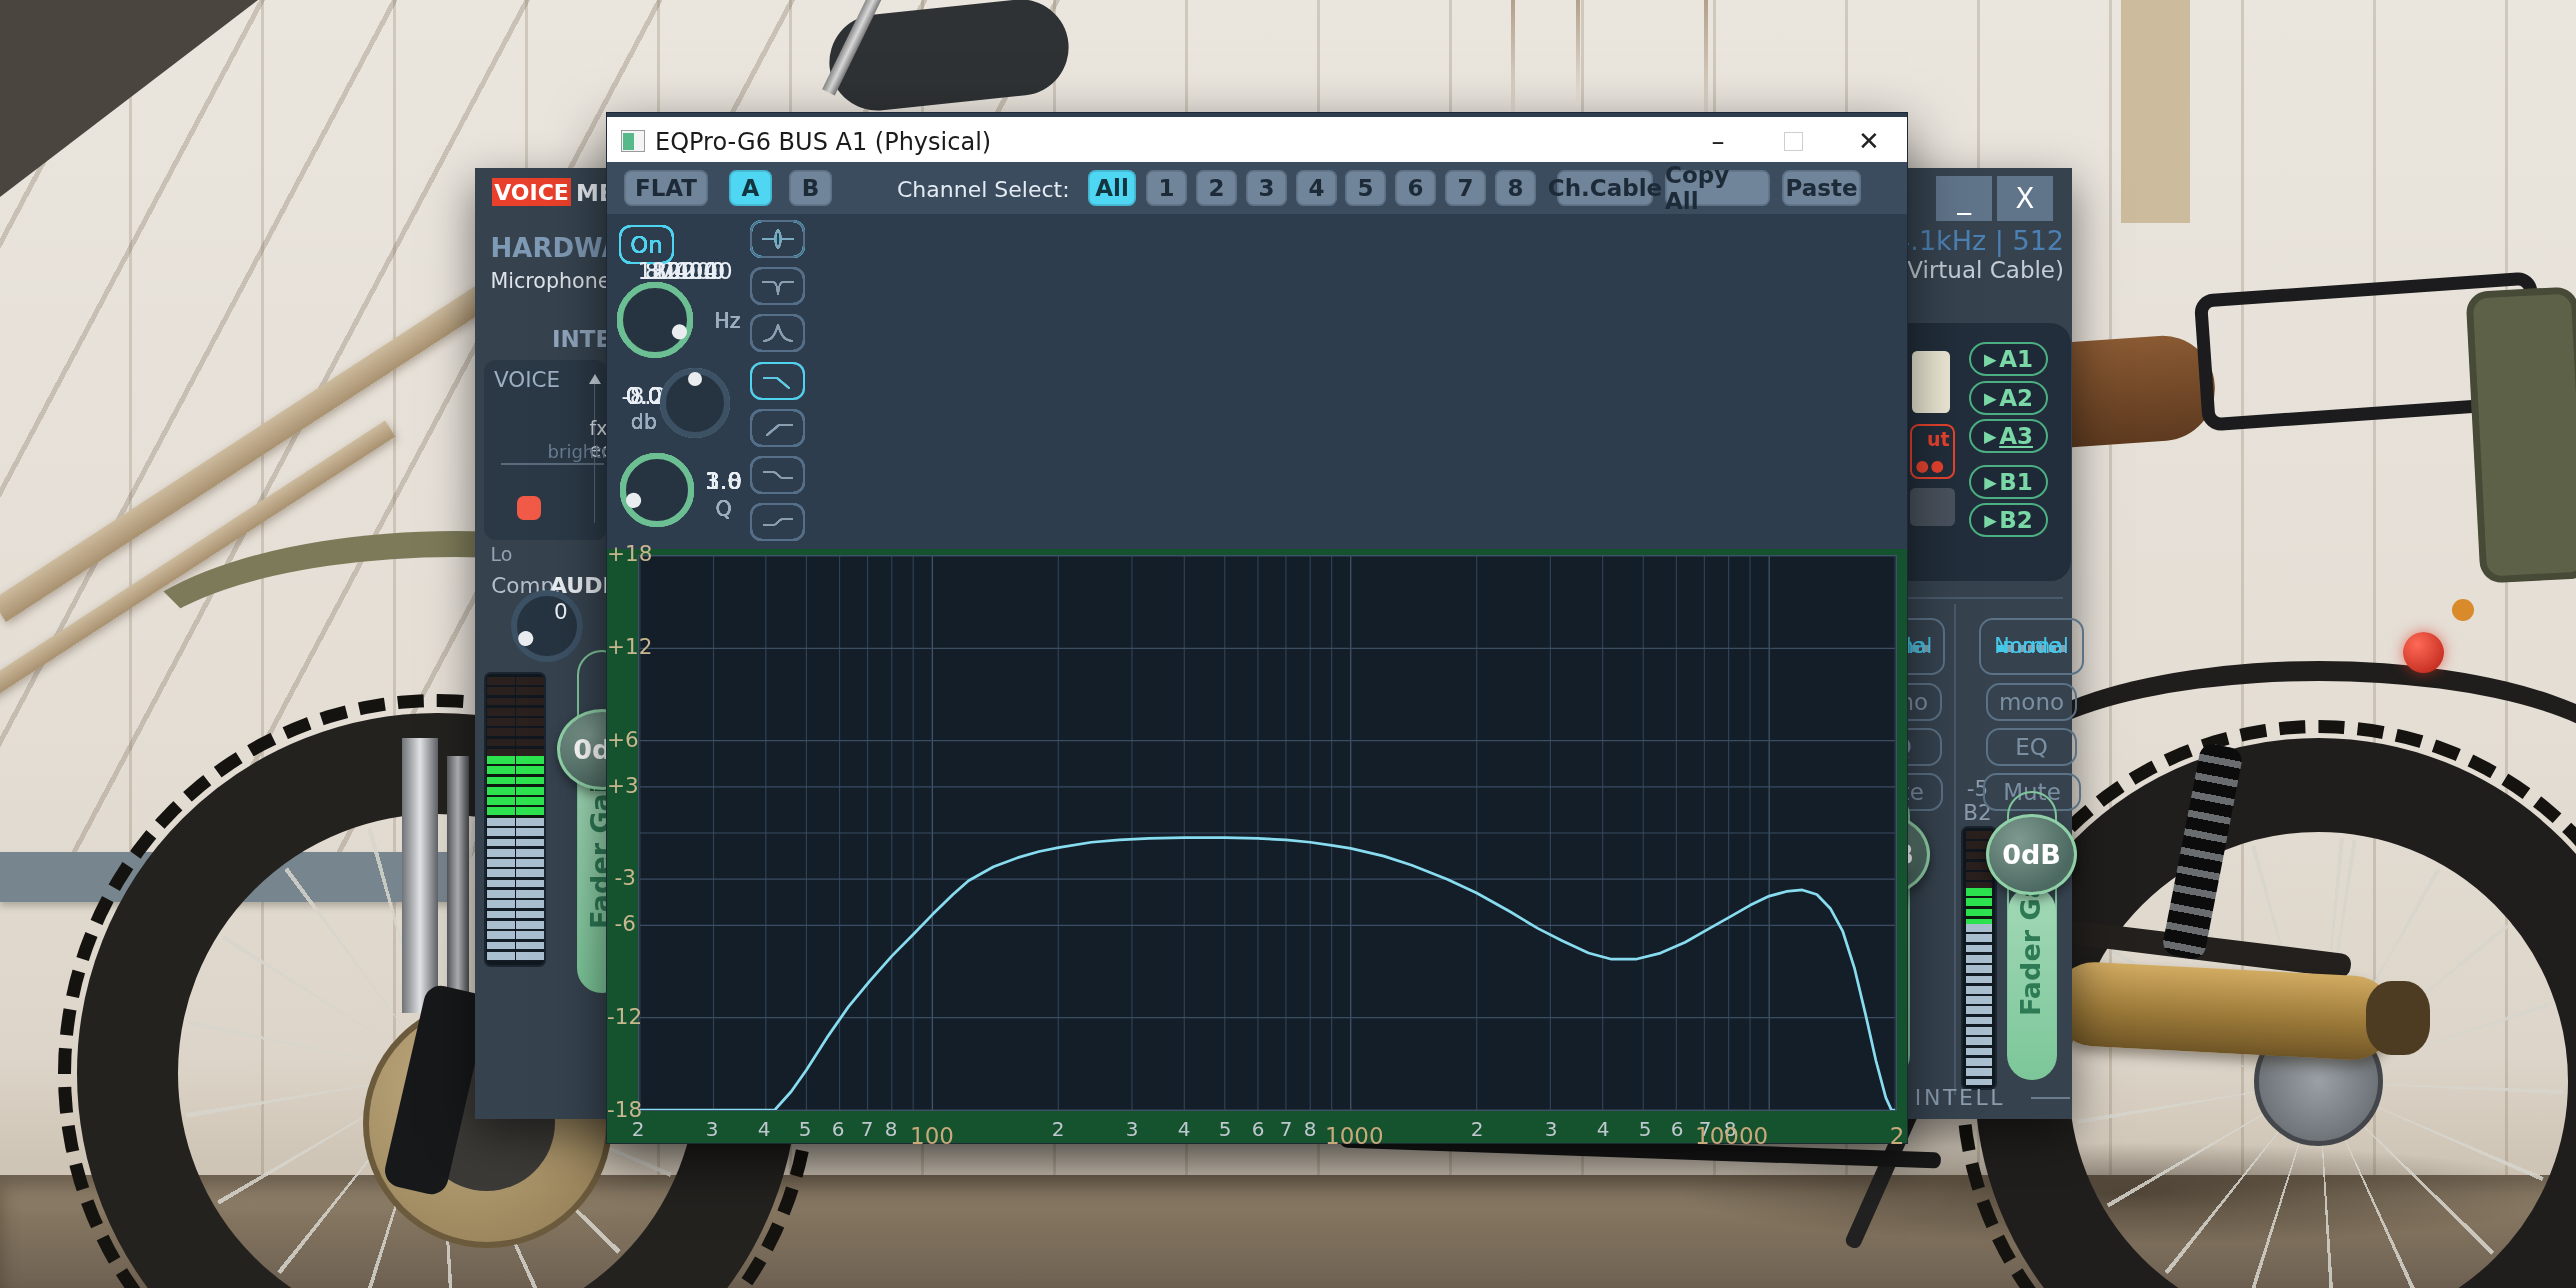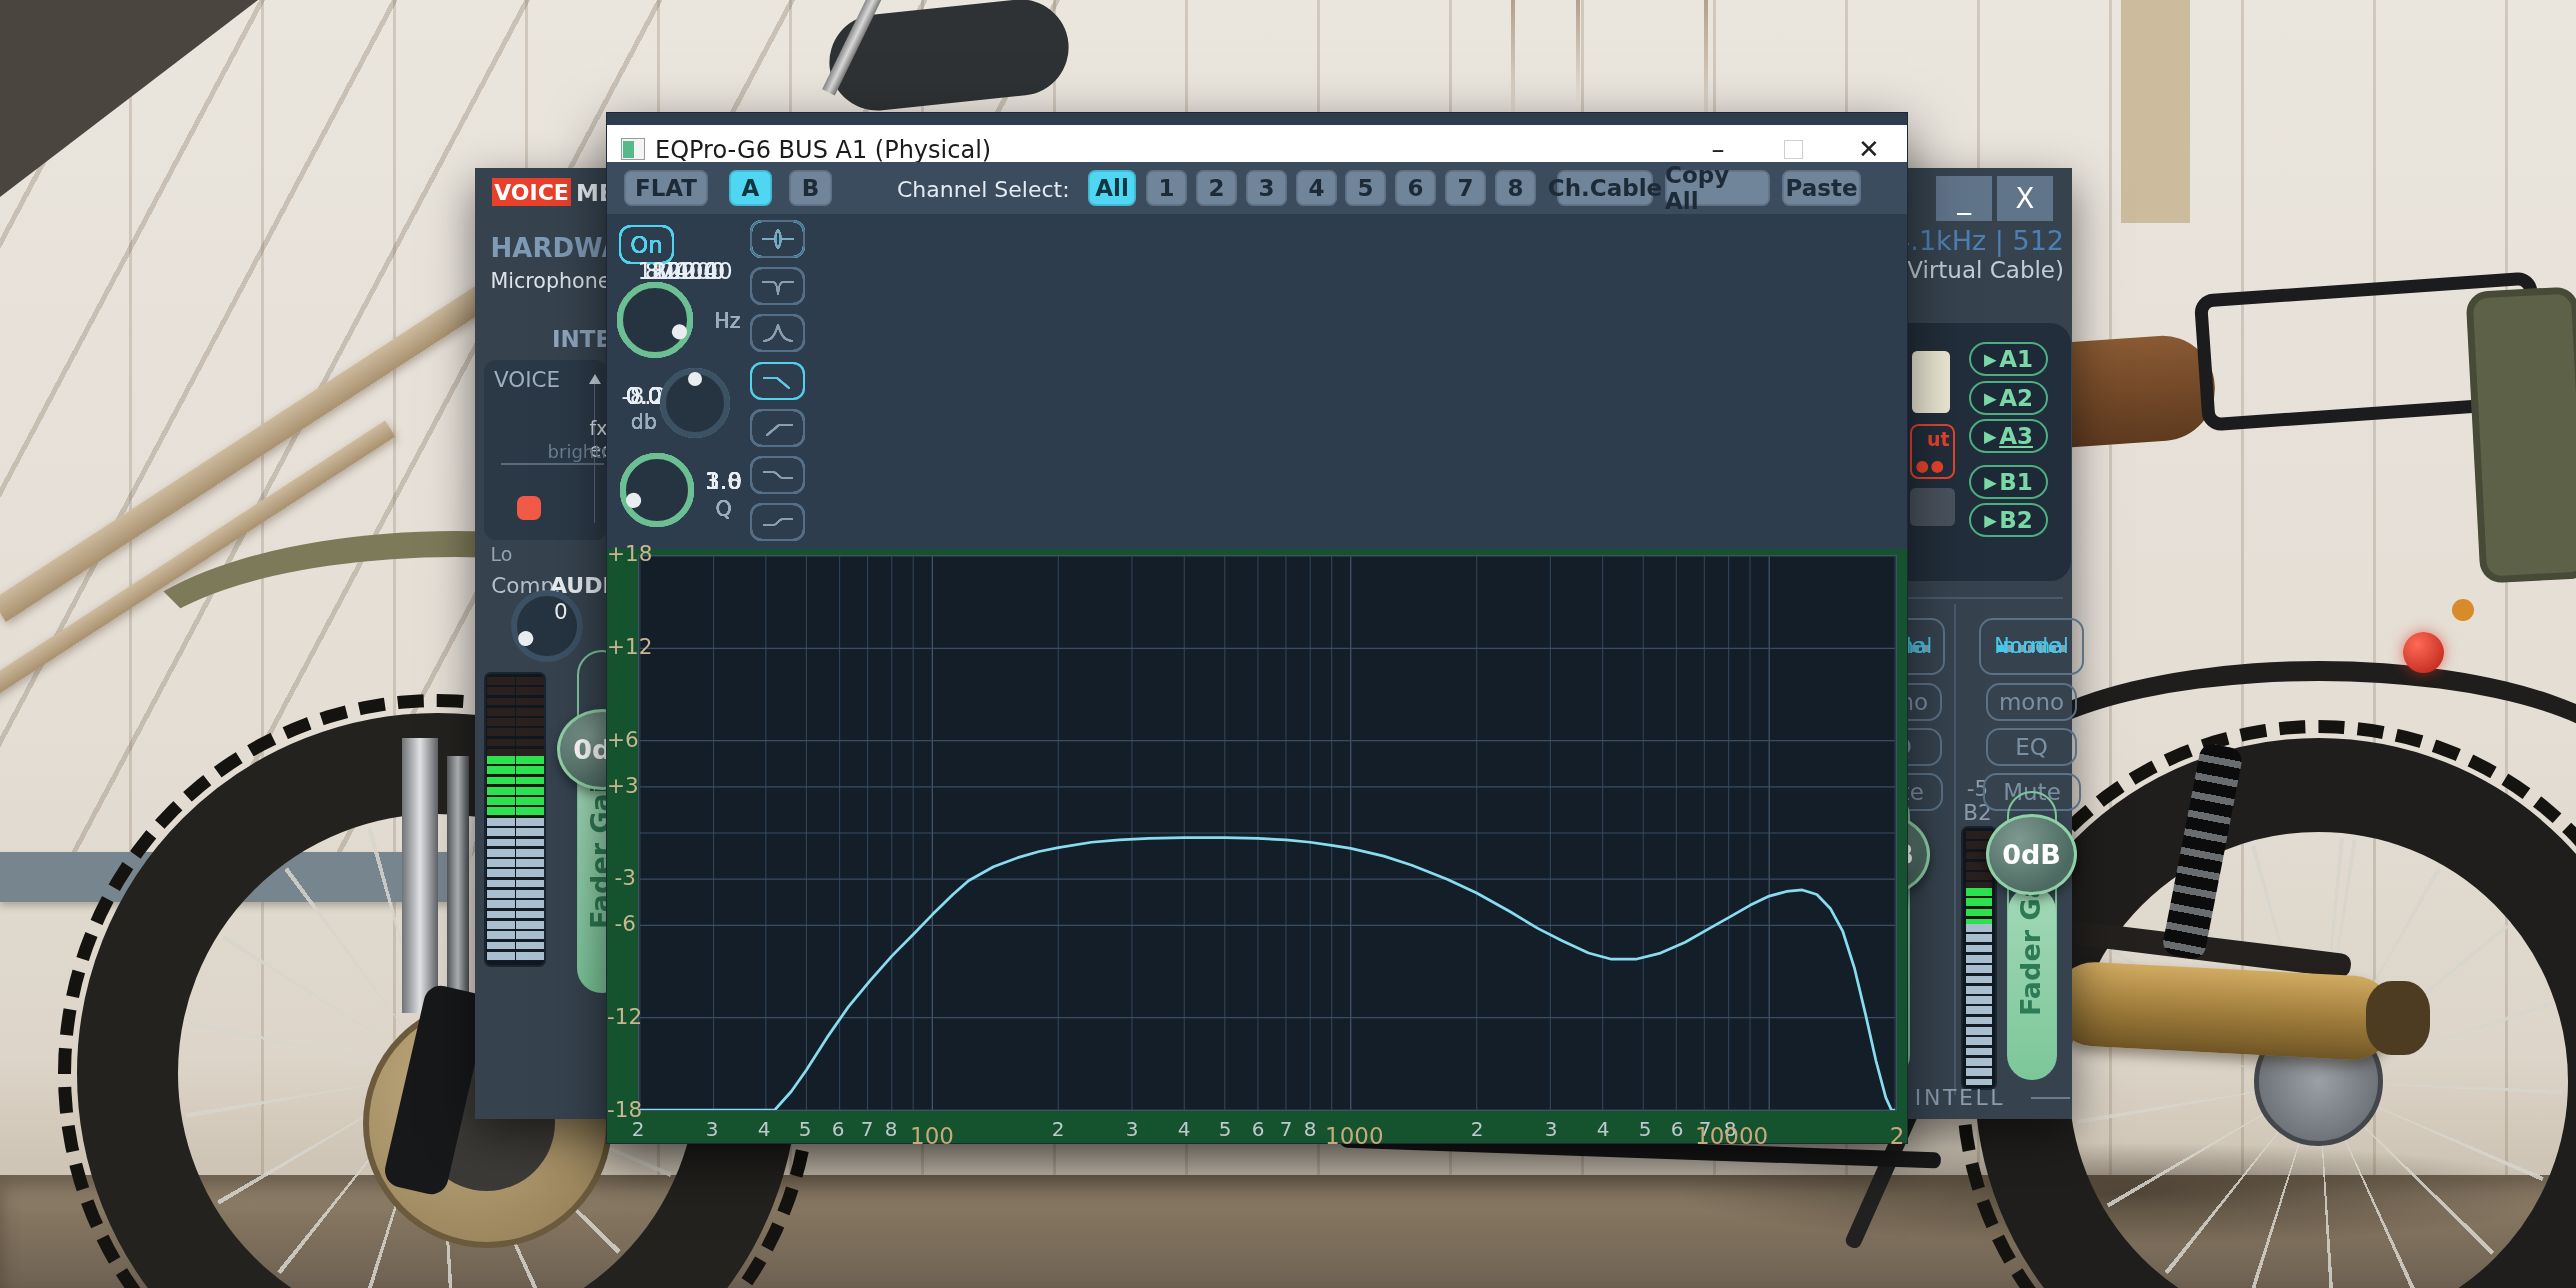--- a/index.html
+++ b/index.html
@@ -17,21 +17,21 @@
   .blueboard{left:0;top:852px;width:464px;height:50px;background:#77858f;box-shadow:0 5.2px 6.9px rgba(60,55,45,.3);}
   .wheel{border-radius:50%;}
   .tread{border-radius:50%;border:13.7px dashed #15130f;}
   .spokes{border-radius:50%;background:repeating-conic-gradient(from 8deg,rgba(215,213,205,.85) 0deg 1deg,rgba(0,0,0,0) 1deg 21deg);}
   .hub{border-radius:50%;background:#3c3a36;}
   .disc{border-radius:50%;}
   .stain{background:linear-gradient(180deg,rgba(125,92,58,.5),rgba(125,92,58,0));width:4.3px;}
   
   #vm{left:475px;top:168px;width:1597px;height:951px;background:#36434f;box-shadow:0 15.5px 43px rgba(0,0,0,.5);z-index:5;}
   #eq{left:606px;top:112px;width:1302px;height:1032px;background:#2e3d4d;box-shadow:0 19px 52px rgba(0,0,0,.55);z-index:10;border:0.9px solid #1e2835;}
-  .titlebar{left:0;top:12px;right:0;height:49px;background:#ffffff;border-bottom:0.9px solid #d8d8d8;padding-left:31px;}
+  .titlebar{left:0;top:4px;right:0;height:49px;background:#ffffff;border-bottom:0.9px solid #d8d8d8;padding-left:31px;}
   .titletext{left:48px;top:11px;font-size:24px;color:#1b1b1b;}
   .appicon{left:13.7px;top:13px;width:24px;height:22px;background:#f4f4f4;border:0.9px solid #9a9a9a;}
   .appicon i{left:1.7px;top:1.7px;width:10.3px;height:17px;background:#57b98a;}
   .wbtn{top:0;width:76px;height:48px;display:flex;align-items:center;justify-content:center;font-size:26px;color:#222;}
   .toolbar{left:0;top:49px;right:0;height:52px;background:#3b4c5e;}
   .slab{background:#70849a;color:#1d2a38;font-weight:bold;font-size:23px;display:flex;align-items:center;justify-content:center;border-radius:7.7px;height:36px;top:7.7px;box-shadow:inset 0 0 0 1.7px rgba(20,30,40,.18);}
   .slab.active{background:#4fd6f2;color:#123540;}
   .tlabel{top:14.6px;font-size:22px;color:#e3eaf1;}
   #bands{left:0;top:100px;right:16px;height:336px;display:flex;position:absolute;}
   .strip{position:relative;flex:1;border-right:1.7px solid #27323f;}

